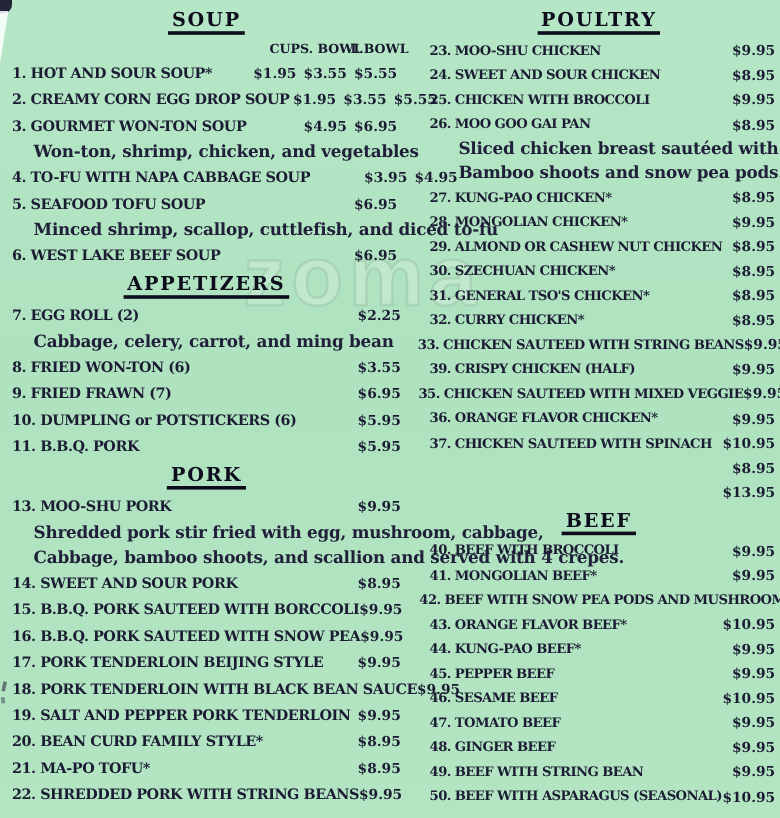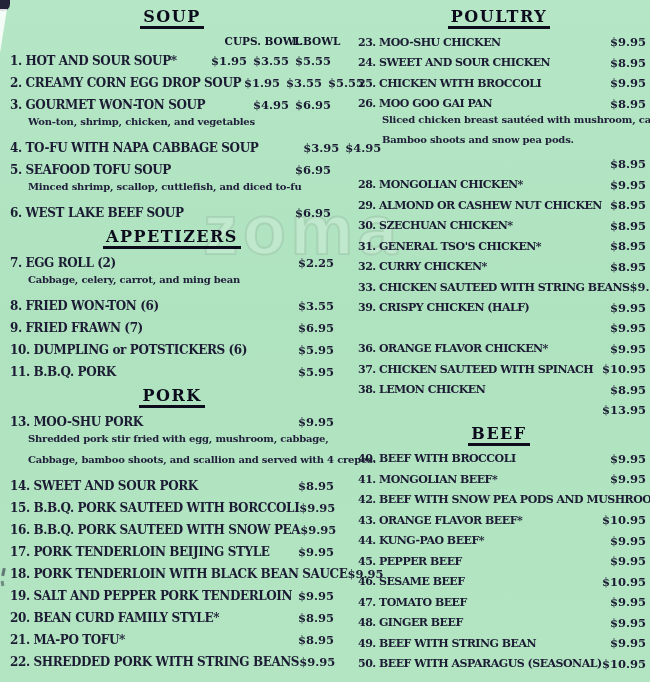--- a/index.html
+++ b/index.html
@@ -18,27 +18,27 @@
   .col.right{left:352px;width:294px;}
   .section-title{
     text-align:center;height:20px;line-height:20px;
     margin:3px 0 5px 0;font-size:16px;letter-spacing:1.5px;color:#0c0c1c;
   }
   .section-title span{border-bottom:3px solid #0c0c1c;padding:0 3px 0 3px;}
   .hdr-row{display:flex;justify-content:flex-end;height:18px;align-items:center;font-size:10.5px;color:#15152c;}
   .hdr-row span{width:42px;text-align:right;white-space:nowrap;}
   .item-row{display:flex;align-items:center;white-space:nowrap;}
   .left .item-row{height:22px;font-size:12px;}
-  .right .item-row{height:20.5px;font-size:11.5px;padding-left:6px;}
+  .right .item-row{height:20.5px;font-size:11.5px;padding-left:6px;justify-content:center;}
   .item-name{flex:1 1 auto;letter-spacing:-0.4px;}
   .right .item-name{font-size:11px;letter-spacing:-0.5px;}
   .price-single{margin-left:auto;text-align:right;font-size:11.5px;letter-spacing:0;}
   .price-cols{display:flex;flex:0 0 auto;}
   .price-cols span{width:42px;text-align:center;font-size:11.5px;letter-spacing:0;}
-  .desc-row{display:flex;white-space:nowrap;font-size:10px;color:#20203a;letter-spacing:-0.2px;}
+  .desc-row{display:flex;align-items:center;white-space:nowrap;font-size:14px;color:#20203a;letter-spacing:-0.2px;}
   .left .desc-row{height:21px;padding-left:18px;}
   .right .desc-row{height:20px;padding-left:30px;}
   .watermark{
     position:absolute;left:203px;top:190px;
     font-family:"Liberation Sans","DejaVu Sans",sans-serif;
     font-weight:bold;font-size:70px;letter-spacing:5px;text-transform:lowercase;
     color:rgba(255,255,255,0.20);
     -webkit-text-stroke:2px rgba(140,180,152,0.35);
     pointer-events:none;
   }
@@ -203,20 +203,21 @@
         <span class="item-name">26. MOO GOO GAI PAN</span>
         <span class="price-single">$8.95</span>
       </div>
       <div class="desc-row">
         <span>Sliced chicken breast sautéed with mushroom, carrot,</span>
       </div>
       <div class="desc-row">
         <span>Bamboo shoots and snow pea pods.</span>
       </div>
       <div class="item-row">
+        <span class="item-name">27. KUNG-PAO CHICKEN*</span>
         <span class="price-single">$8.95</span>
       </div>
       <div class="item-row">
         <span class="item-name">28. MONGOLIAN CHICKEN*</span>
         <span class="price-single">$9.95</span>
       </div>
       <div class="item-row">
         <span class="item-name">29. ALMOND OR CASHEW NUT CHICKEN</span>
         <span class="price-single">$8.95</span>
       </div>
@@ -234,32 +235,32 @@
       </div>
       <div class="item-row">
         <span class="item-name">33. CHICKEN SAUTEED WITH STRING BEANS</span>
         <span class="price-single">$9.95</span>
       </div>
       <div class="item-row">
         <span class="item-name">39. CRISPY CHICKEN (HALF)</span>
         <span class="price-single">$9.95</span>
       </div>
       <div class="item-row">
+        <span class="item-name">35. CHICKEN SAUTEED WITH MIXED VEGGIE</span>
         <span class="price-single">$9.95</span>
       </div>
       <div class="item-row">
         <span class="item-name">36. ORANGE FLAVOR CHICKEN*</span>
         <span class="price-single">$9.95</span>
       </div>
       <div class="item-row">
         <span class="item-name">37. CHICKEN SAUTEED WITH SPINACH</span>
         <span class="price-single">$10.95</span>
       </div>
       <div class="item-row">
-        <span class="item-name">38. LEMON CHICKEN</span>
         <span class="price-single">$8.95</span>
       </div>
       <div class="item-row">
         <span class="price-single">$13.95</span>
       </div>
       <div class="section-title"><span>BEEF</span></div>
       <div class="item-row">
         <span class="item-name">40. BEEF WITH BROCCOLI</span>
         <span class="price-single">$9.95</span>
       </div>

